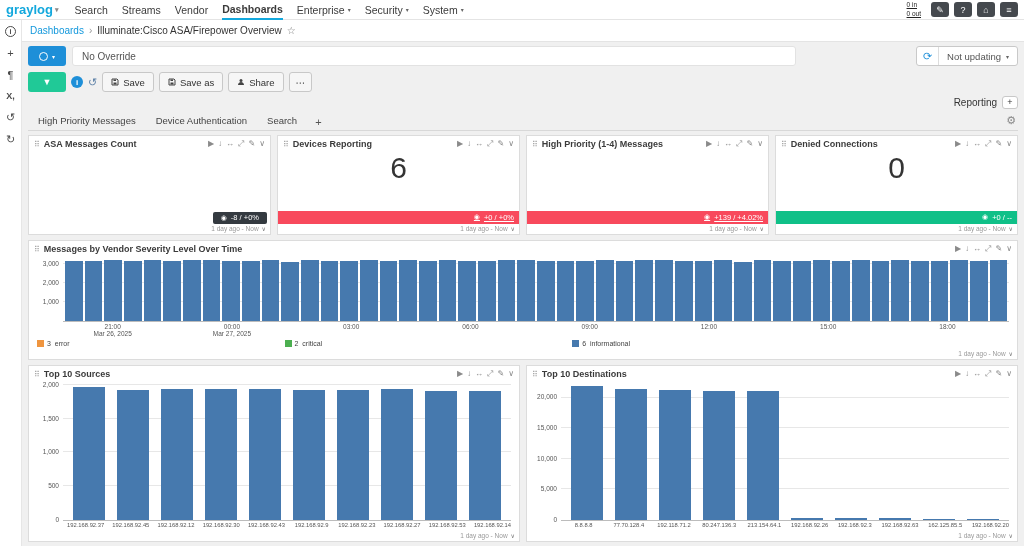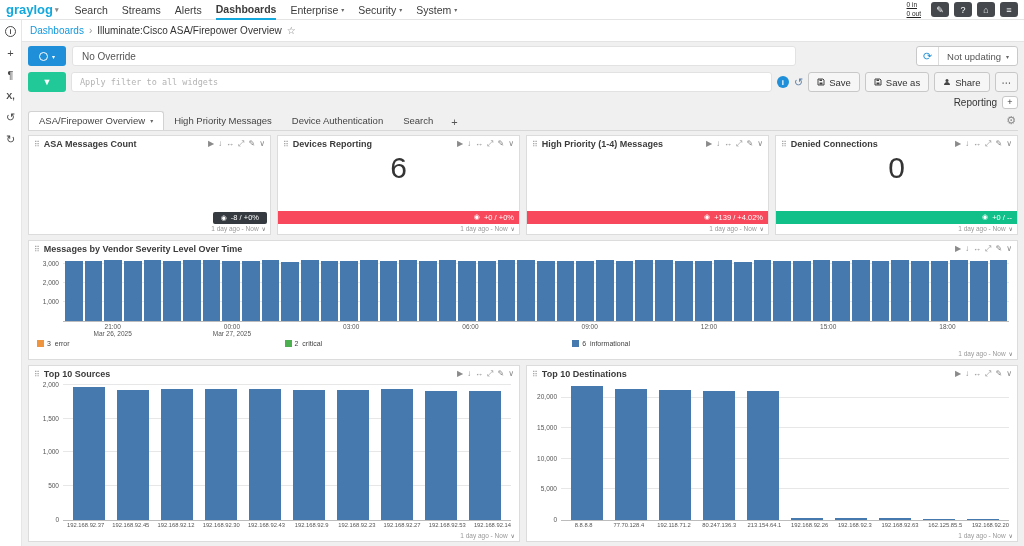--- a/index.html
+++ b/index.html
@@ -72,21 +72,21 @@
 .drag{color:#9a9a9a;font-size:8px;cursor:grab;}
 .w-title{font-size:9px;font-weight:bold;color:#3b3b3b;flex:1;white-space:nowrap;overflow:hidden;text-overflow:ellipsis;}
 .w-actions{display:flex;gap:4px;color:#8a8a8a;font-size:8px;align-items:center;}
 .w-ico{cursor:pointer;line-height:1;}
 .stat-grid{display:grid;grid-template-columns:repeat(4,1fr);gap:6px;height:100px;margin-bottom:5px;flex-shrink:0;}
 .stat-value{font-size:30px;color:#343434;text-align:center;line-height:1.15;margin-top:1px;}
 .trend-row{margin-top:auto;display:flex;}
 .trend-pill{margin-left:auto;margin-right:3px;background:#343a40;color:#fff;font-size:7.5px;padding:1.5px 8px;
   border-radius:2px;display:flex;align-items:center;gap:4px;}
 .trend-full{flex:1;color:#fff;font-size:7.5px;display:flex;align-items:center;justify-content:flex-end;gap:4px;padding:2px 5px;}
-.trend-full.red{background:#f8495c;}
+.trend-full.red{background:#f8495c;text-decoration:underline;}
 .trend-full.green{background:#10c088;}
 .trend-ico{font-size:7px;}
 .w-foot{font-size:6.5px;color:#999;display:flex;justify-content:flex-end;align-items:center;gap:3px;padding:1.5px 4px 2px;flex-shrink:0;}
 .w-foot .chev{font-size:6px;color:#777;}
 
 .chart-widget{height:120px;margin-bottom:5px;flex-shrink:0;}
 .bottom-grid{display:grid;grid-template-columns:1fr 1fr;gap:6px;flex:1;min-height:0;}
 .chart-body{flex:1;display:flex;padding:2px 8px 0 4px;min-height:0;}
 .ylabels{width:30px;position:relative;font-size:6.5px;color:#555;flex-shrink:0;}
 .ytick{position:absolute;right:4px;transform:translateY(50%);line-height:1;white-space:nowrap;}
@@ -119,21 +119,21 @@
     <span class="lg-caret">▾</span>
   </div>
   <nav>
     <a>
         <span>Search</span>
       </a>
     <a>
         <span>Streams</span>
       </a>
     <a>
-        <span>Alerts</span>
+        <span>Vendor</span>
       </a>
     <a class="active">
         <span>Dashboards</span>
       </a>
     <a>
         <span>Enterprise</span>
         <span class="nav-caret">▾</span>
       </a>
     <a>
         <span>Security</span>
@@ -192,21 +192,20 @@
             <span>Not updating</span>
             <span class="sm-caret" style="color:#666;">▾</span>
           </span>
         </div>
       </div>
 
       <div class="row-filter">
         <button class="btn-filter">
           <span>▼</span>
         </button>
-        <input class="filter-input" type="text" placeholder="Apply filter to all widgets" style="">
         <span class="info-ico">i</span>
         <span class="hist-ico">↺</span>
         <button class="btn">
           <svg width="8" height="8" viewBox="0 0 16 16">
               <path d="M2 2h10l2 2v10H2z" fill="none" stroke="#444" stroke-width="2"></path>
               <rect x="5" y="9" width="6" height="4" fill="#444"></rect>
               <rect x="5" y="3" width="5" height="3" fill="#444"></rect>
             </svg>
           <span>Save</span>
         </button>
@@ -231,24 +230,20 @@
       </div>
 
       <div class="row-params">
         <span>Reporting</span>
         <span class="btn-plus">
             <span>+</span>
           </span>
       </div>
 
       <div class="tabs">
-        <div class="tab active">
-          <span>ASA/Firepower Overview</span>
-          <span class="sm-caret" style="color:#666;">▾</span>
-        </div>
         <div class="tab">
             <span>High Priority Messages</span>
           </div>
         <div class="tab">
             <span>Device Authentication</span>
           </div>
         <div class="tab">
             <span>Search</span>
           </div>
         <span class="tab-add">+</span>

